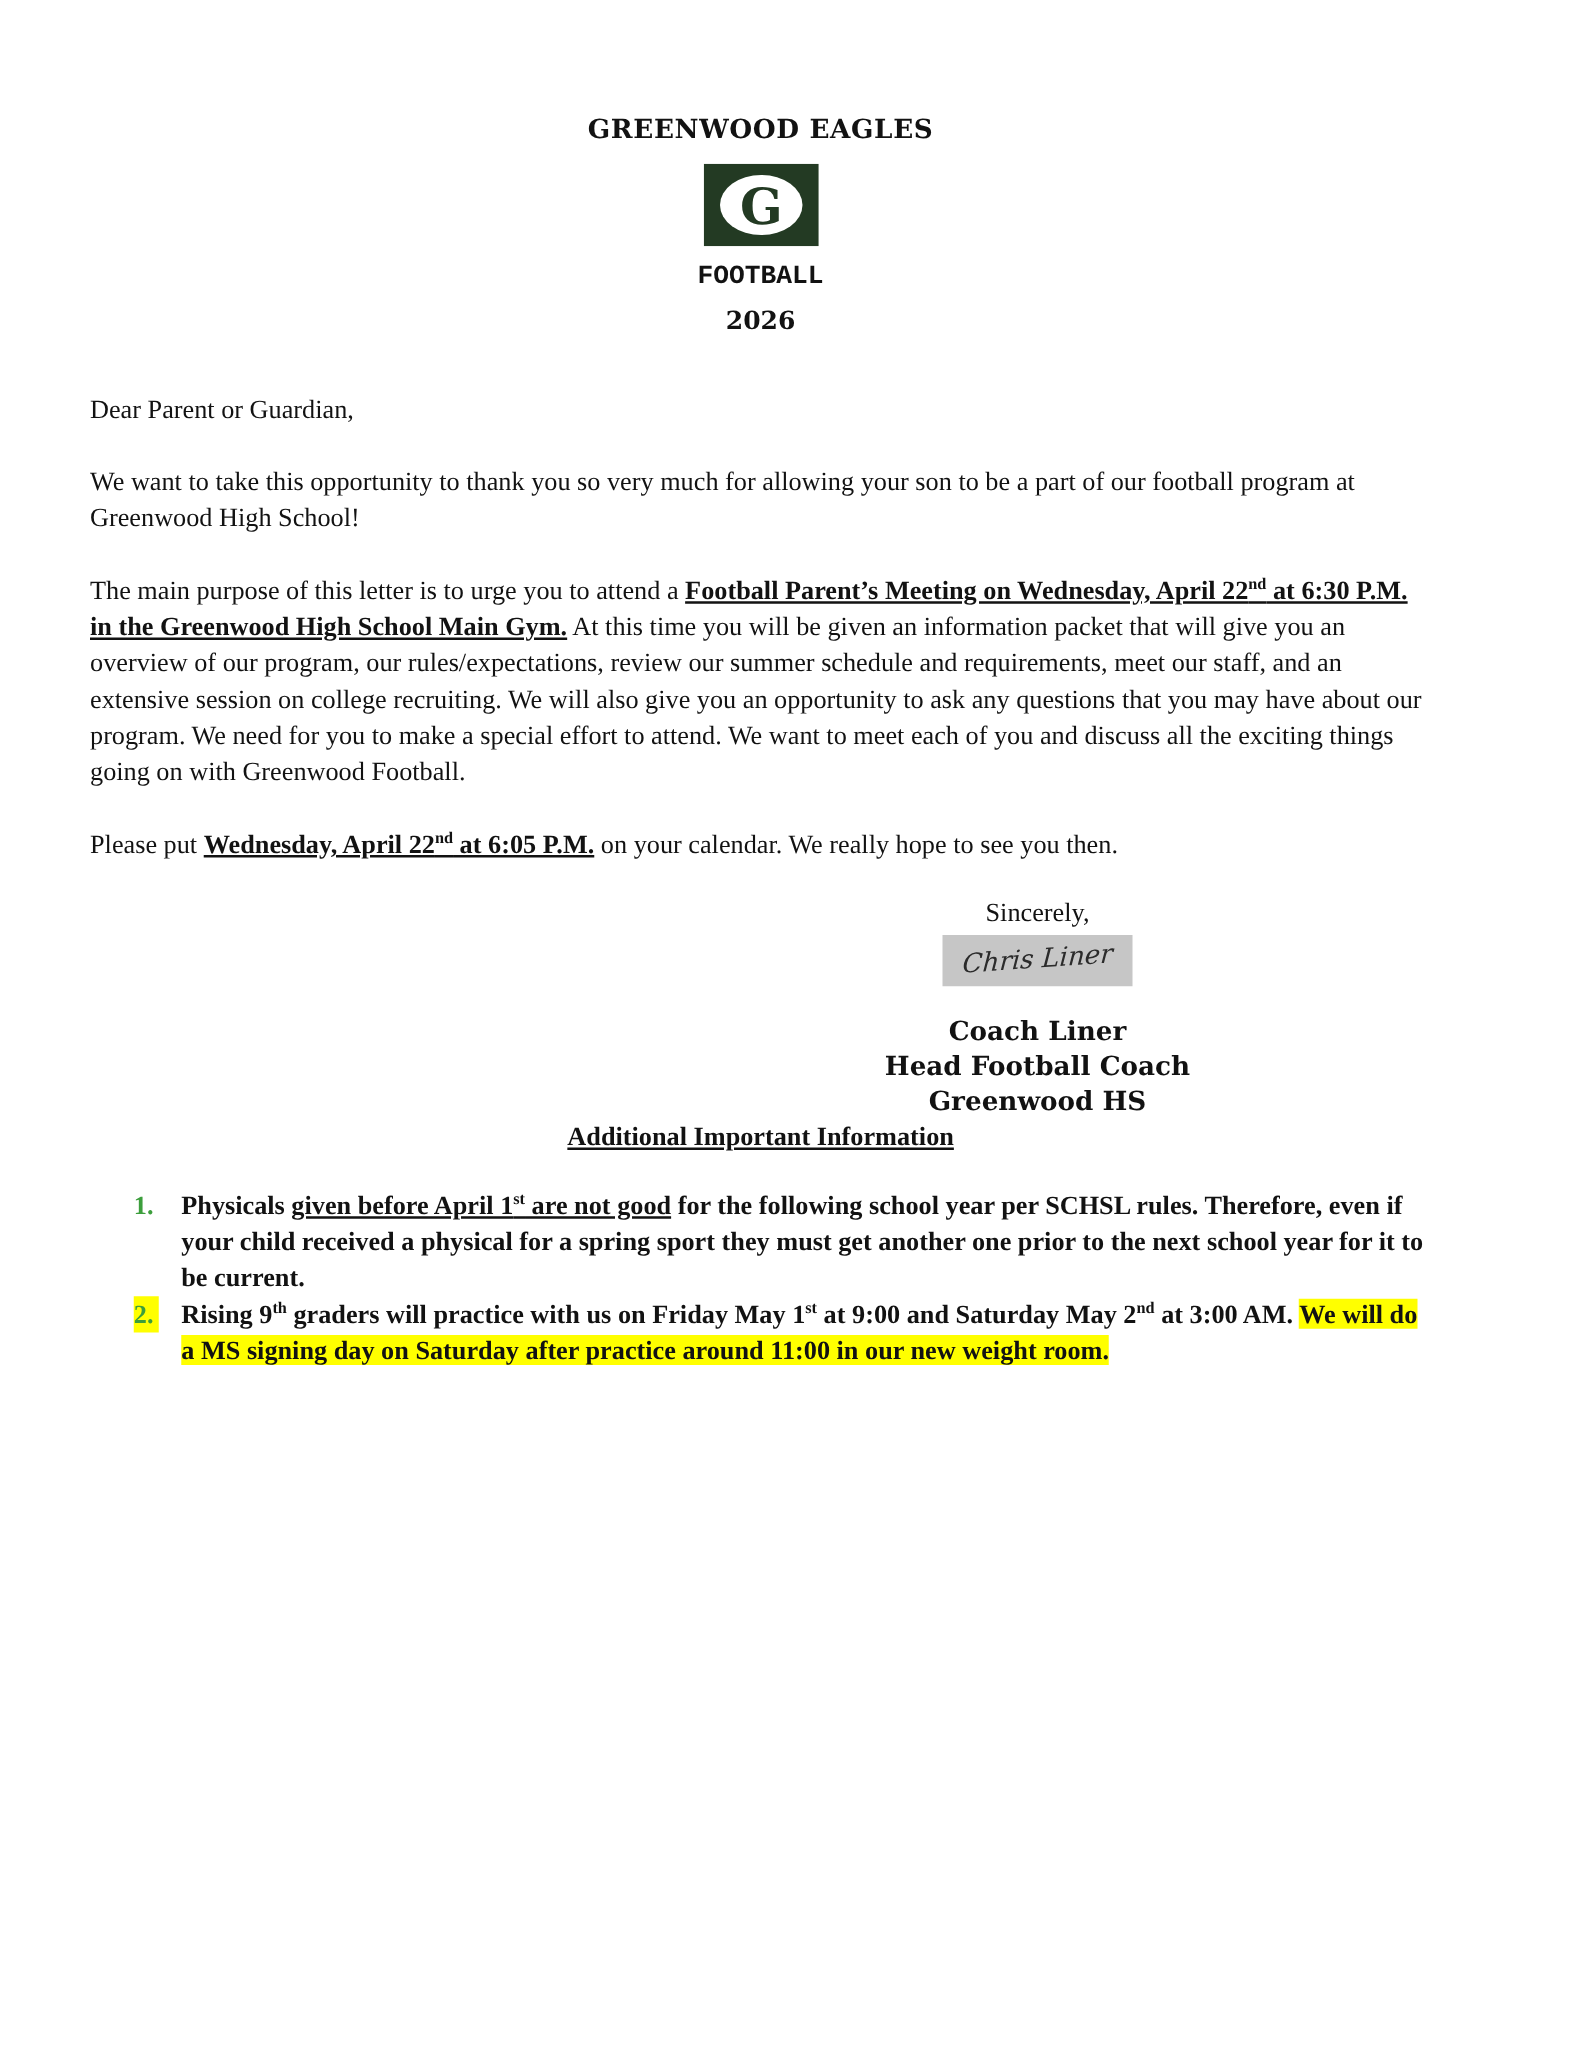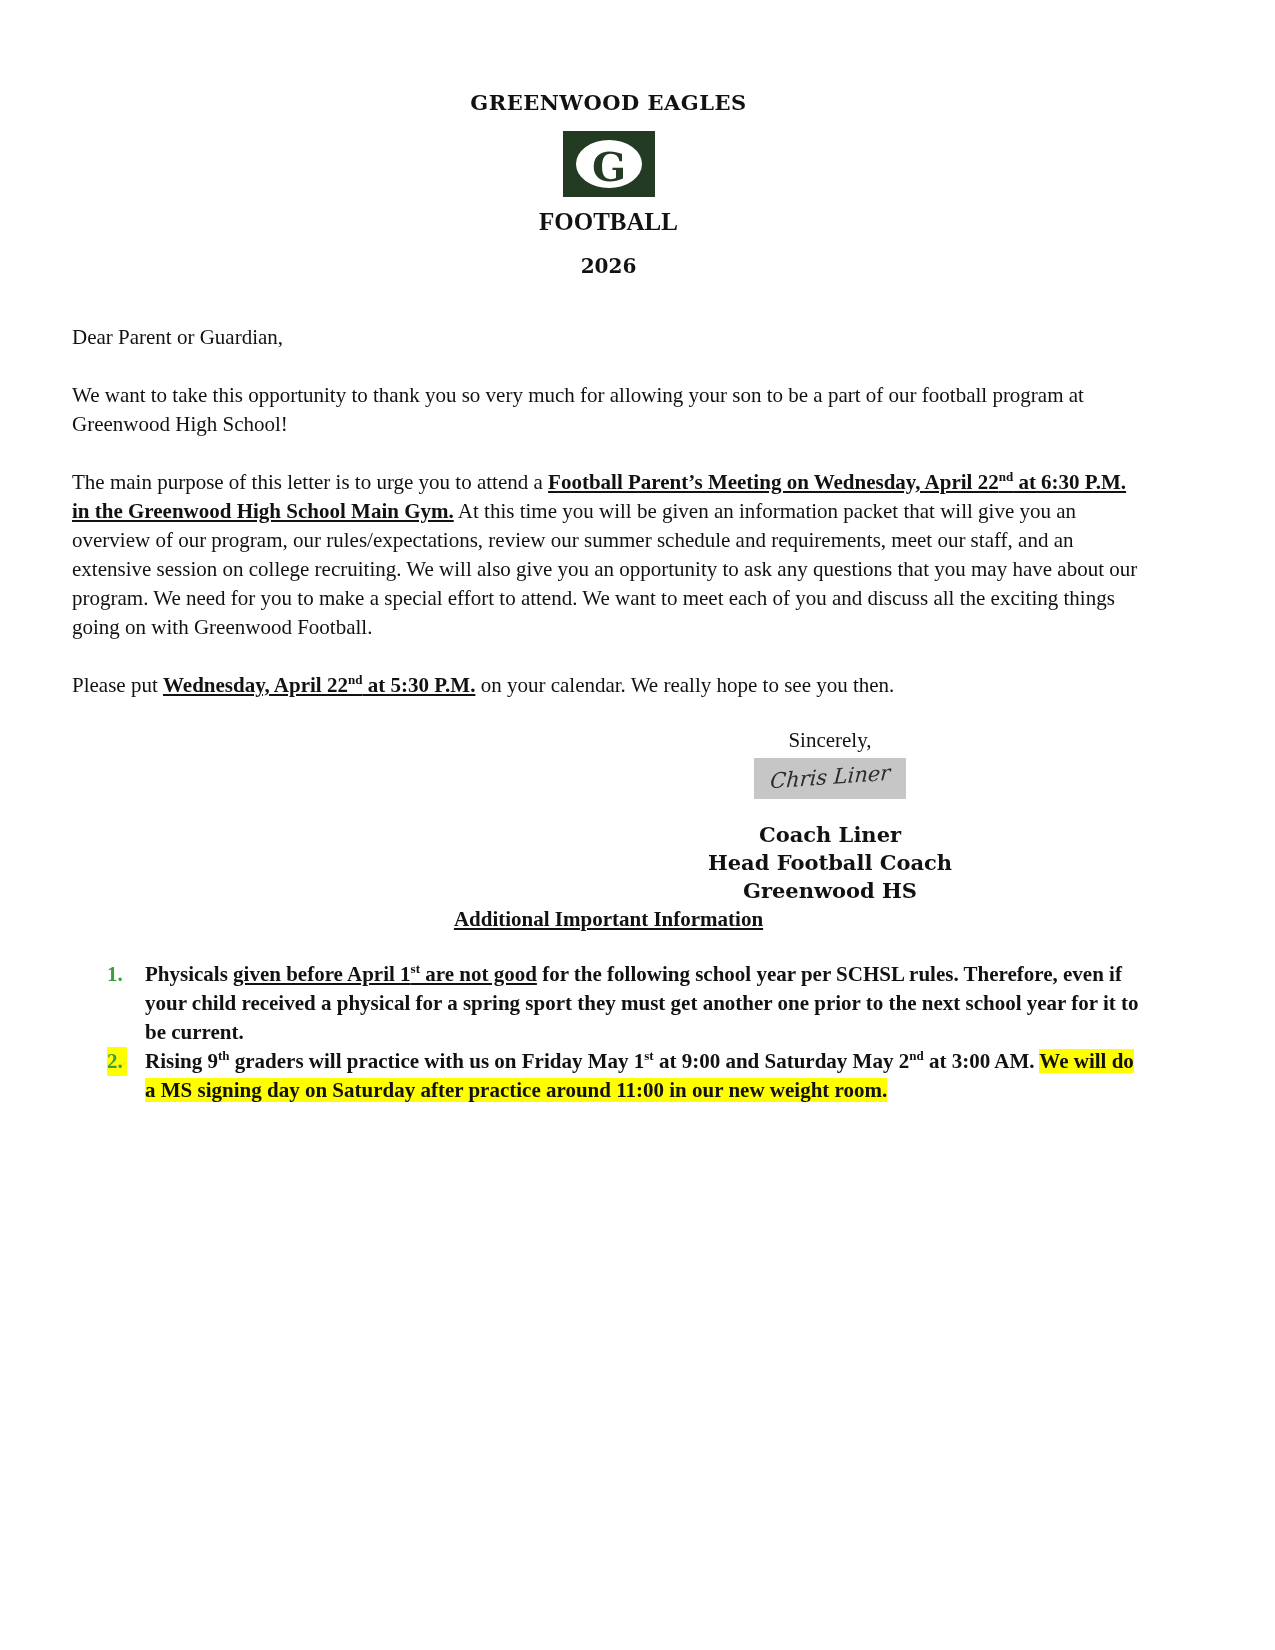--- a/index.html
+++ b/index.html
@@ -18,30 +18,30 @@
   }
   .letter-header { text-align: center; }
   .team-name {
     font-family: "DejaVu Serif", serif;
     font-weight: bold;
     font-size: 21px;
     letter-spacing: 0.5px;
   }
   .logo-wrap { margin-top: 14px; line-height: 0; }
   .sport {
-    font-family: Liberation Serif, serif;
+    font-family: Liberation Mono, monospace;
     font-weight: bold;
-    font-size: 25px;
+    font-size: 21px;
     margin-top: 10px;
   }
   .year {
     font-family: "DejaVu Serif", serif;
     font-weight: bold;
     font-size: 20px;
-    margin-top: 16px;
+    margin-top: 6px;
   }
   .salutation { margin: 42px 0 0 0; }
   .body-para  { margin: 29px 0 0 0; }
   .bu-group { font-weight: bold; text-decoration: underline; }
   .u-group  { text-decoration: underline; }
   sup.sp { font-size: 0.62em; vertical-align: super; line-height: 0; }
 
   .sign-block {
     width: 340px;
     margin: 26px 145px 0 auto;
@@ -115,21 +115,21 @@
     <div class="sport">FOOTBALL</div>
     <div class="year">2026</div>
   </header>
 
   <p class="salutation">Dear Parent or Guardian,</p>
 
   <p class="body-para">We want to take this opportunity to thank you so very much for allowing your son to be a part of our football program at Greenwood High School!</p>
 
   <p class="body-para"><span>The main purpose of this letter is to urge you to attend a </span><span class="bu-group"><span>Football Parent’s Meeting on Wednesday, April 22</span><sup class="sp">nd</sup><span> at 6:30 P.M. in the Greenwood High School Main Gym.</span></span><span>  At this time you will be given an information packet that will give you an overview of our program, our rules/expectations, review our summer schedule and requirements, meet our staff, and an extensive session on college recruiting. We will also give you an opportunity to ask any questions that you may have about our program.  We need for you to make a special effort to attend.  We want to meet each of you and discuss all the exciting things going on with Greenwood Football.</span></p>
 
-  <p class="body-para"><span>Please put </span><span class="bu-group"><span>Wednesday, April 22</span><sup class="sp">nd</sup><span> at 5:30 P.M.</span></span><span> on your calendar. We really hope to see you then.</span></p>
+  <p class="body-para"><span>Please put </span><span class="bu-group"><span>Wednesday, April 22</span><sup class="sp">nd</sup><span> at 6:05 P.M.</span></span><span> on your calendar. We really hope to see you then.</span></p>
 
   <div class="sign-block">
     <div class="closing">Sincerely,</div>
     <div class="sig-image">
       <span class="sig-script">Chris Liner</span>
     </div>
     <div class="sig-name">Coach Liner</div>
     <div class="sig-title">Head Football Coach</div>
     <div class="sig-school">Greenwood HS</div>
   </div>

